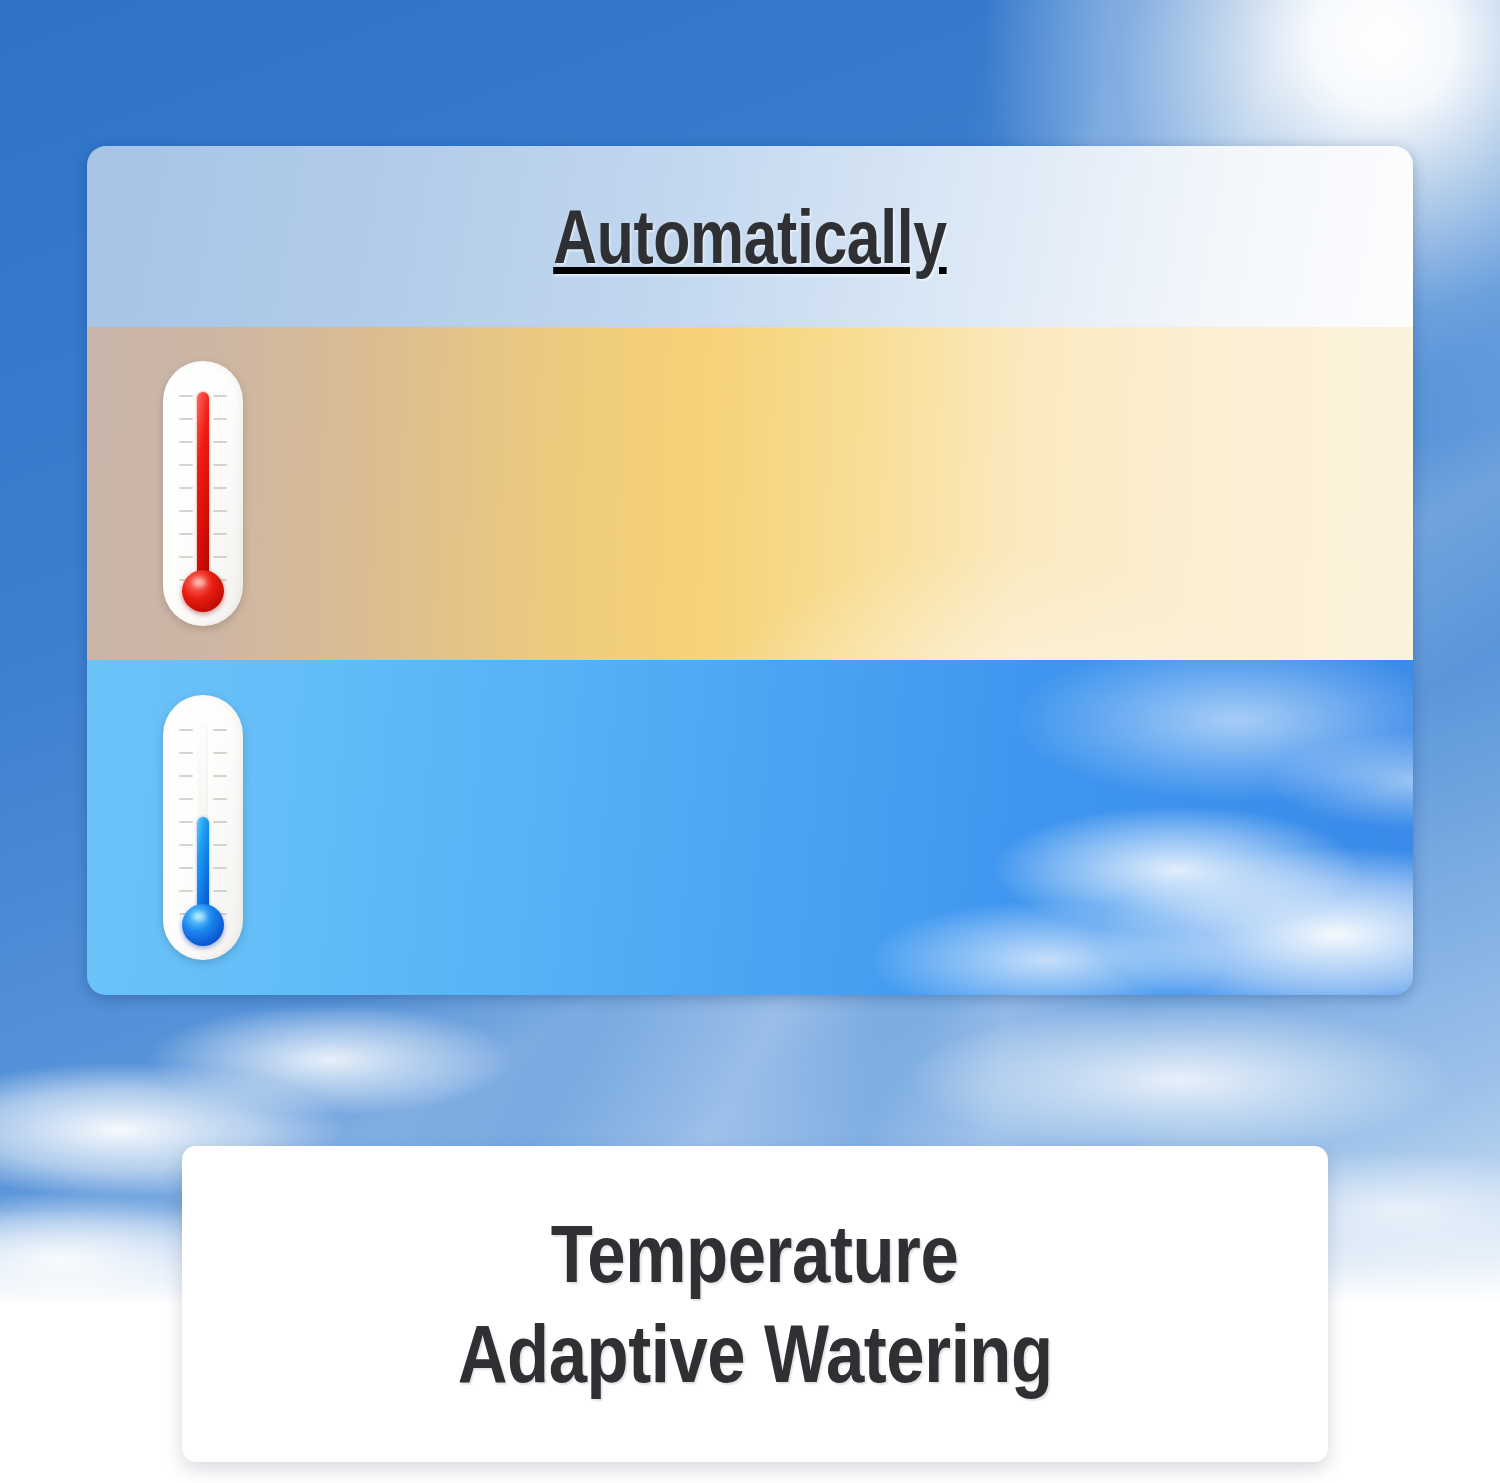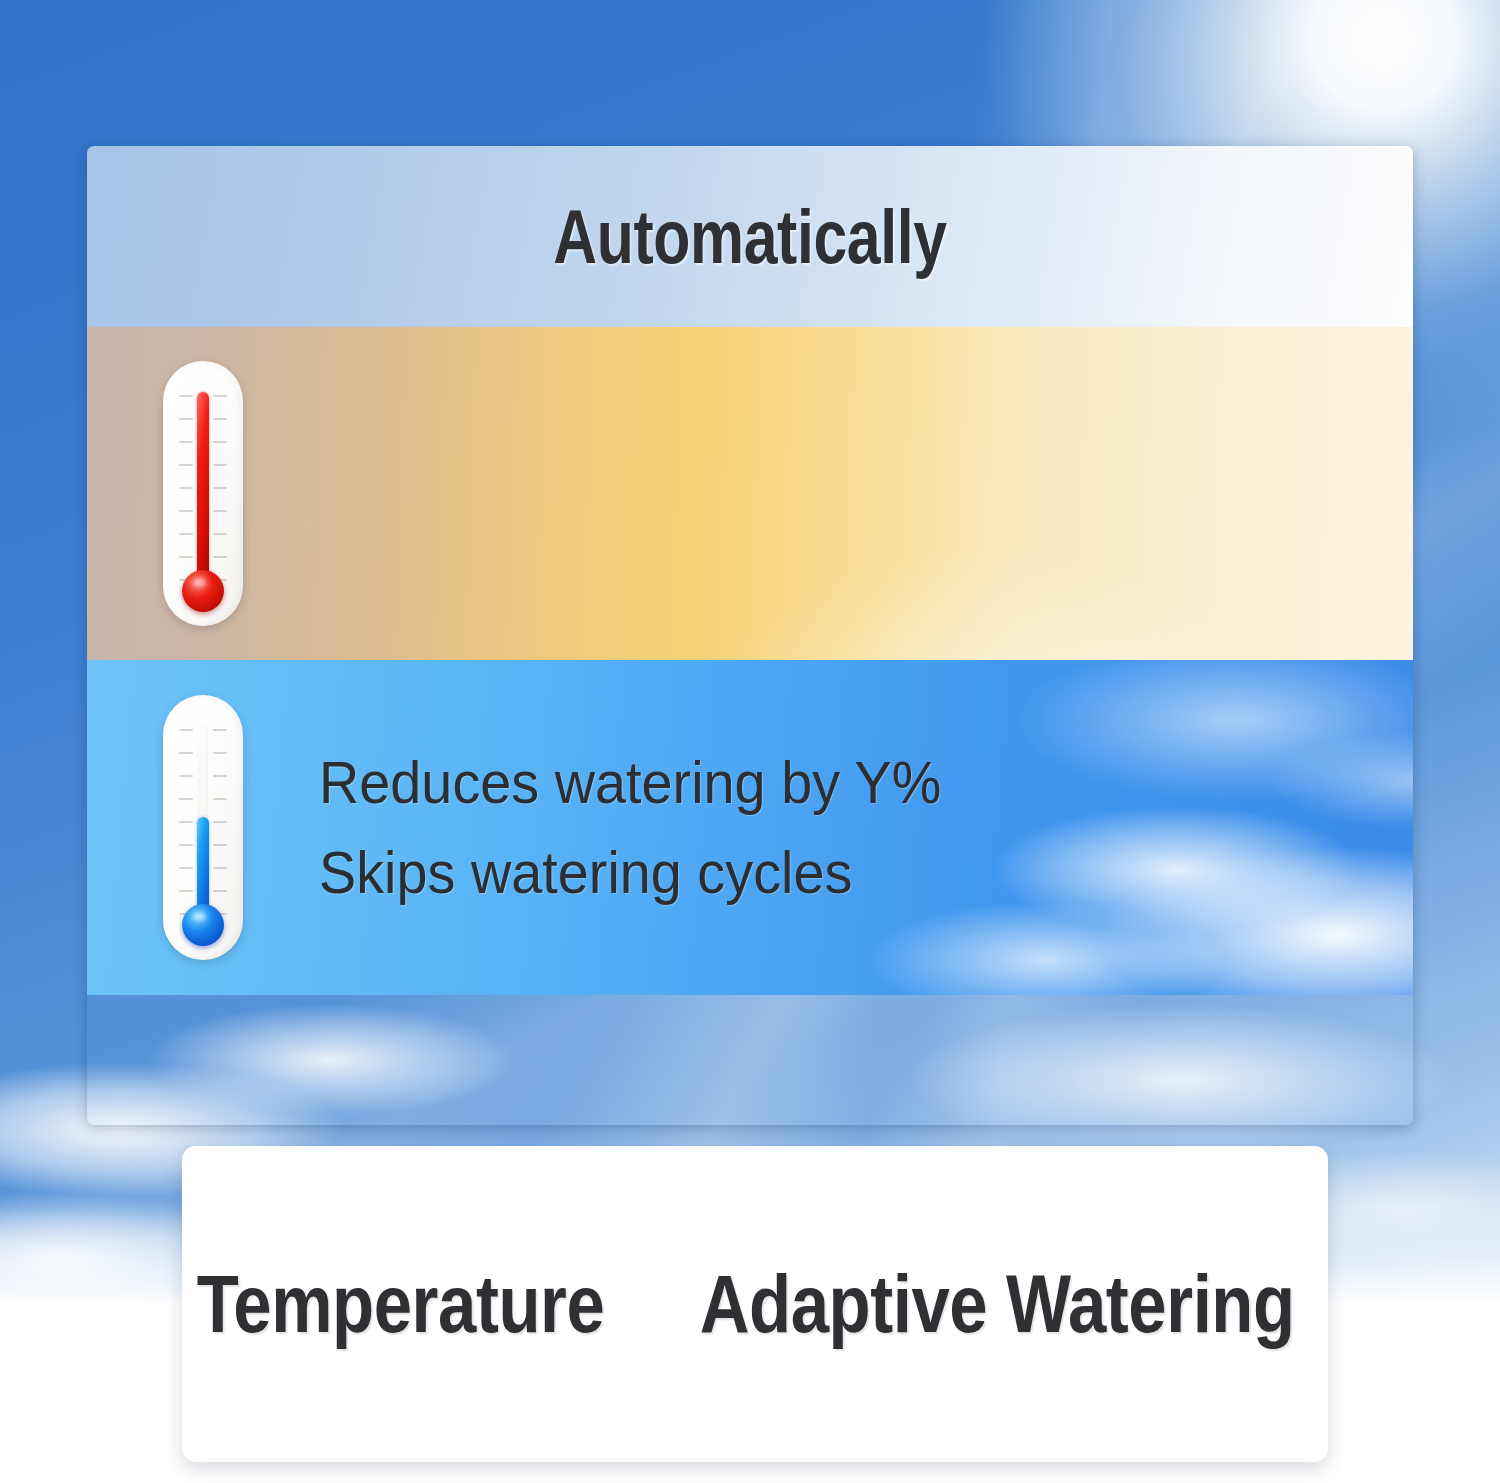--- a/index.html
+++ b/index.html
@@ -32,23 +32,24 @@
       
       linear-gradient(160deg, #2f73c8 0%, #3b7fd0 35%, #5b96da 65%, #9dc2ea 88%, #d9e7f6 100%);
   }
   #sky-bottom-fade{
     position:absolute;left:0;top:1210px;width:1500px;height:95px;
     background:linear-gradient(180deg, rgba(255,255,255,0) 0%, rgba(255,255,255,0.55) 55%, rgba(255,255,255,1) 100%);
   }
 
   
   #panel{
-    position:absolute;left:87px;top:146px;width:1326px;height:979px;
-    border-radius:7px;overflow:hidden;
+    position:absolute;left:87px;top:146px;width:1326px;height:849px;
+    border-radius:19px;overflow:hidden;
     box-shadow:0 3px 14px rgba(10,40,90,0.30);
+    text-decoration:underline;
   }
 
   
   .band-header{
     position:relative;height:181px;
     background:linear-gradient(100deg,#a7c4e6 0%,#b2cbe9 22%,#c3d8ef 45%,#dde9f6 67%,#f2f6fb 84%,#fdfdfe 100%);
     display:flex;align-items:center;justify-content:center;
   }
   .head-title{
     font-size:76px;font-weight:bold;color:#2f3033;
@@ -142,21 +143,21 @@
     white-space:nowrap;
   }
   .band-hot .band-text .line{text-shadow:1px 1px 1px rgba(255,255,255,0.45);}
   .band-cold .band-text .line{text-shadow:1px 1px 1px rgba(255,255,255,0.30);}
 
   
   #caption-card{
     position:absolute;left:182px;top:1146px;width:1146px;height:316px;
     background:#ffffff;border-radius:14px;
     box-shadow:0 7px 18px rgba(60,70,90,0.20);
-    display:flex;flex-direction:row;align-items:center;justify-content:center;
+    display:flex;flex-direction:column;align-items:center;justify-content:center;
   }
   .cap-line{
     font-size:82px;font-weight:bold;color:#2f3033;line-height:1.22;
     transform:scaleX(0.84);transform-origin:center;
     letter-spacing:-0.5px;white-space:nowrap;
     text-shadow:2px 2px 2px rgba(0,0,0,0.12);
   }
 </style>
 </head>
 <body>
@@ -224,24 +225,20 @@
             <i class="l" style="top:161px"></i>
               <i class="r" style="top:161px"></i>
             <i class="l" style="top:184px"></i>
               <i class="r" style="top:184px"></i>
           </div>
           <div class="tube"></div>
           <div class="fill"></div>
           <div class="bulb"></div>
         </div>
       </div>
-      <div class="band-text">
-        <div class="line">Reduces watering by Y%</div>
-        <div class="line">Skips watering cycles</div>
-      </div>
     </div>
   </div>
 
 </div>
 
 <div id="caption-card">
   <div class="cap-line">Temperature</div>
   <div class="cap-line">Adaptive Watering</div>
 </div>
 

